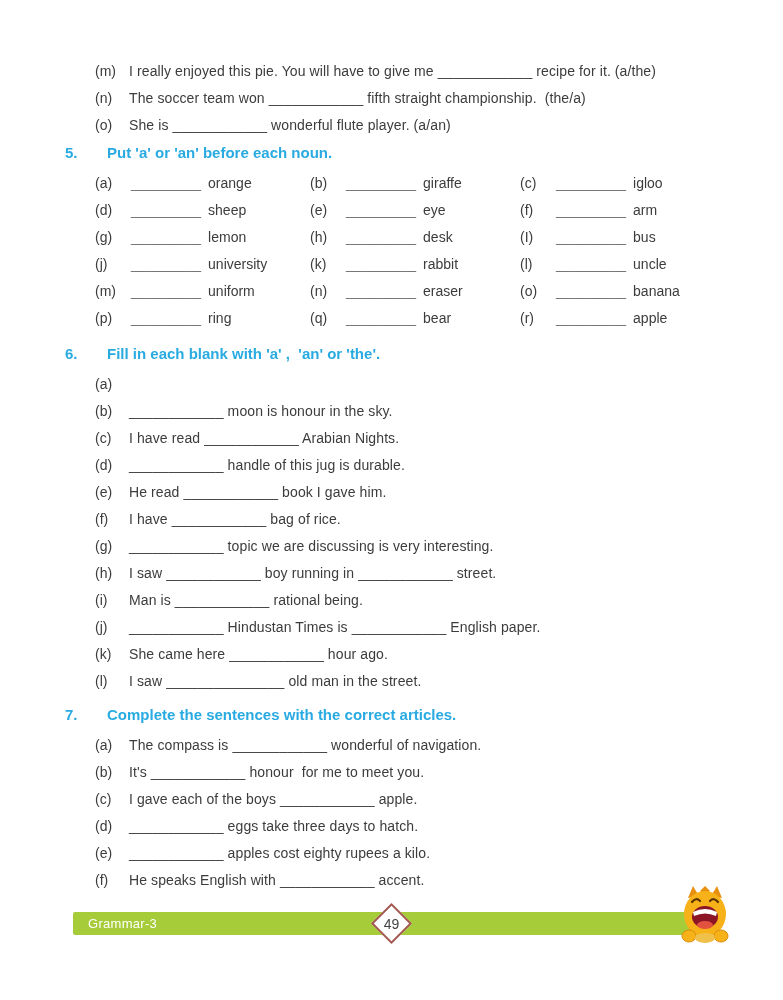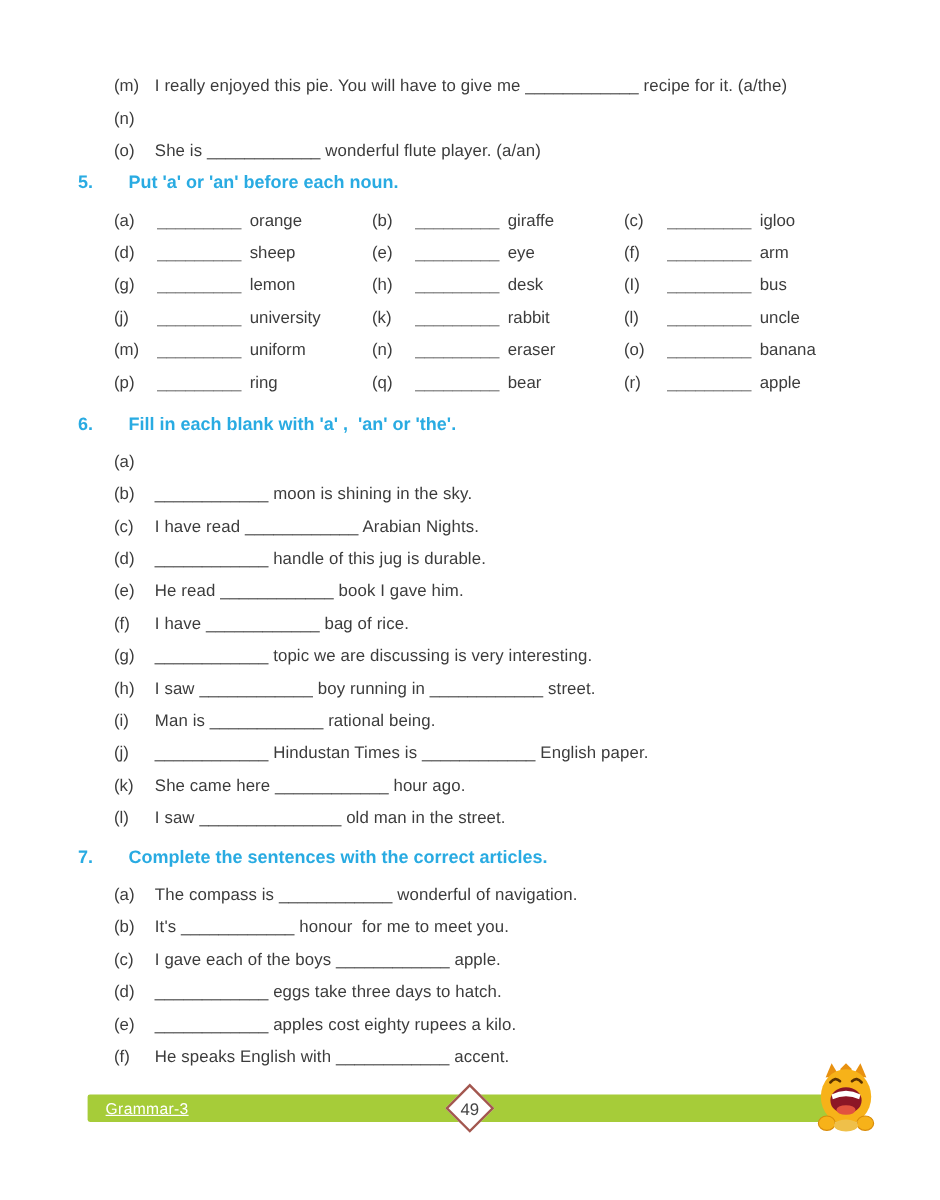--- a/index.html
+++ b/index.html
@@ -63,21 +63,20 @@
     background: #a6cc39;
     border-radius: 2px;
   }
   .book-label {
     position: absolute;
     left: 88px;
     top: 916px;
     color: #ffffff;
     font-size: 13px;
     letter-spacing: 0.3px;
-    text-decoration: underline;
   }
   .page-num-diamond {
     position: absolute;
     left: 50%;
     top: 904px;
     width: 40px;
     height: 40px;
     margin-left: -20px;
     text-decoration: underline;
   }
@@ -118,20 +117,21 @@
   <div class="content">
 
     <div>
   <div class="row">
     <span class="label">(m)</span>
     <span class="text">I really enjoyed this pie. You will have to give me ____________ recipe for it. (a/the)</span>
   </div>
 
   <div class="row">
     <span class="label">(n)</span>
+    <span class="text">The soccer team won ____________ fifth straight championship.  (the/a)</span>
   </div>
 
   <div class="row">
     <span class="label">(o)</span>
     <span class="text">She is ____________ wonderful flute player. (a/an)</span>
   </div>
 </div>
 
     <div class="heading">
       <span class="num">5.</span>
@@ -251,21 +251,21 @@
       <span class="num">6.</span>
       <span class="title">Fill in each blank with 'a' ,  'an' or 'the'.</span>
     </div>
     <div>
   <div class="row">
     <span class="label">(a)</span>
   </div>
 
   <div class="row">
     <span class="label">(b)</span>
-    <span class="text">____________ moon is shining in the sky.</span>
+    <span class="text">____________ moon is honour in the sky.</span>
   </div>
 
   <div class="row">
     <span class="label">(c)</span>
     <span class="text">I have read ____________ Arabian Nights.</span>
   </div>
 
   <div class="row">
     <span class="label">(d)</span>
     <span class="text">____________ handle of this jug is durable.</span>

